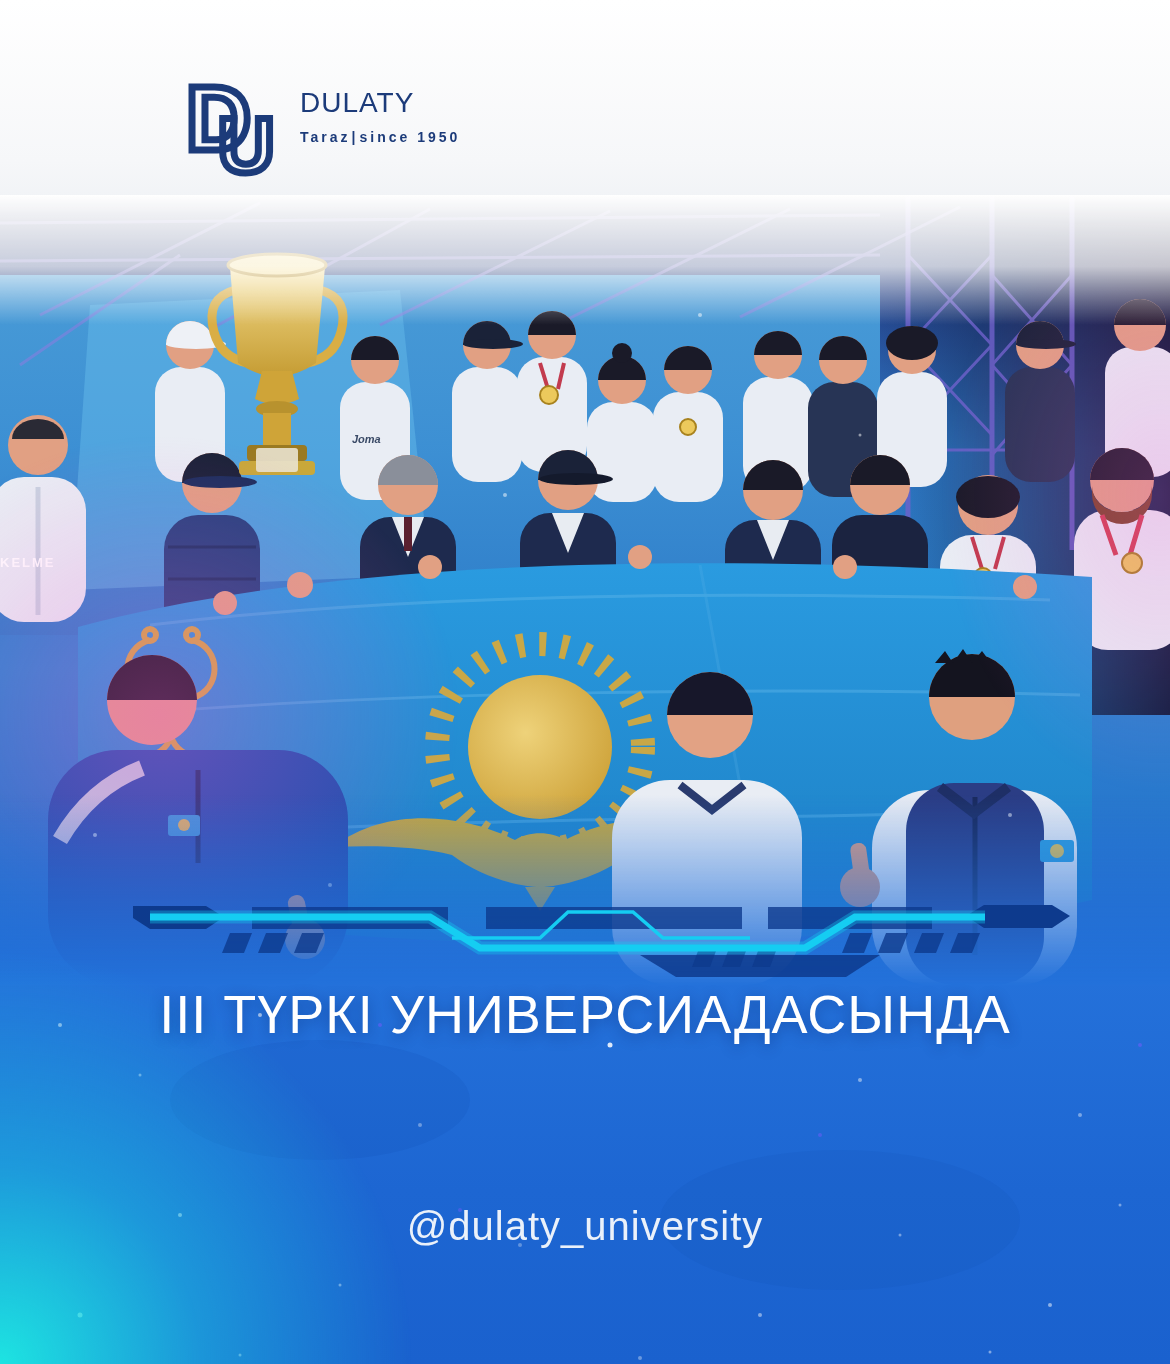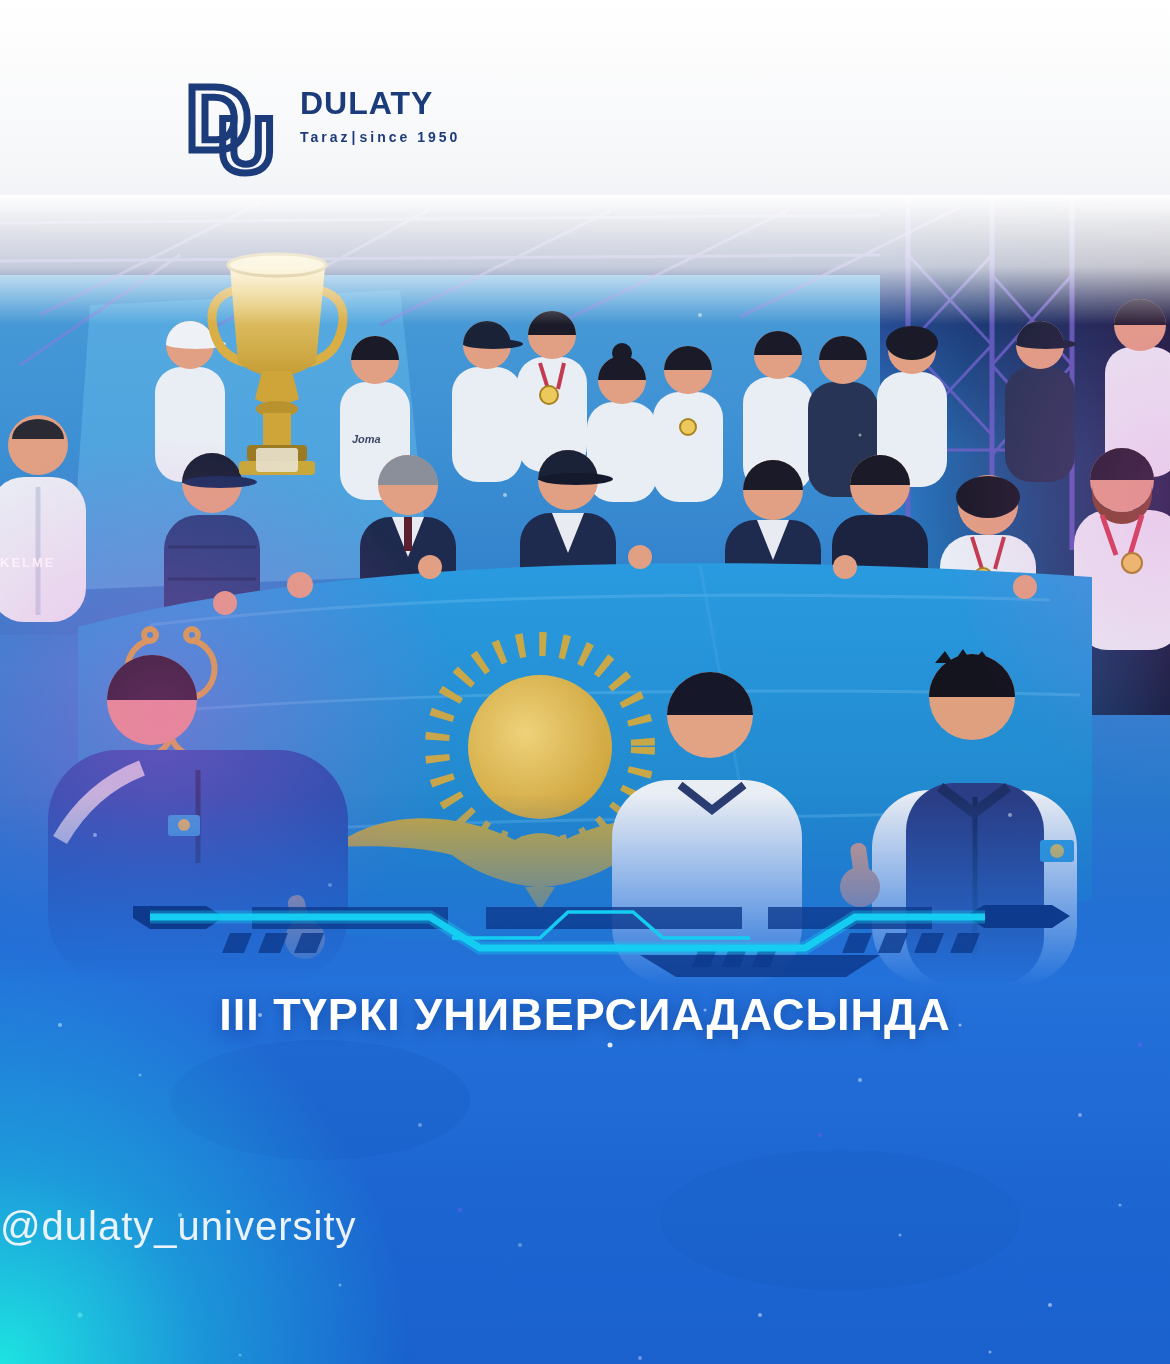--- a/index.html
+++ b/index.html
@@ -13,27 +13,27 @@
   .bg-bottom{position:absolute;left:0;top:978px;width:100%;height:386px;
     background:linear-gradient(180deg,#2471da 0%,#1d66d2 55%,#1a61ce 100%);}
   .corner-glow{position:absolute;left:0;bottom:0;width:480px;height:460px;pointer-events:none;
     background:radial-gradient(circle at 0% 100%,rgba(30,235,226,0.95) 0%,rgba(30,215,230,0.45) 30%,rgba(30,215,230,0) 62%);}
   .photo{position:absolute;left:0;top:195px;width:1170px;height:790px;}
   .divider{position:absolute;left:0;top:893px;width:1170px;height:92px;}
   .sparkles{position:absolute;left:0;top:960px;width:1170px;height:404px;pointer-events:none;}
   .logo{position:absolute;left:186px;top:70px;display:flex;align-items:flex-start;gap:18px;}
   .logo-mark{width:96px;height:110px;}
   .logo-texts{margin-top:16px;}
-  .logo-name{font-weight:bold;color:#1c3b7a;font-size:32px;line-height:34px;letter-spacing:1px;}
+  .logo-name{font-weight:normal;color:#1c3b7a;font-size:28px;line-height:34px;letter-spacing:1px;}
   .logo-tag{margin-top:9px;display:flex;gap:1px;align-items:center;
     font-size:14px;font-weight:bold;color:#1c3b7a;letter-spacing:3px;}
   .headline{position:absolute;left:0;top:986px;width:100%;text-align:center;color:#ffffff;
-    font-weight:bold;font-size:45px;line-height:57px;letter-spacing:1px;
+    font-weight:normal;font-size:54px;line-height:57px;letter-spacing:1px;
     text-shadow:0 3px 14px rgba(10,40,110,0.45);}
-  .handle{position:absolute;left:0;top:1200px;width:100%;text-align:left;color:#f2f6fb;
+  .handle{position:absolute;left:0;top:1200px;width:100%;text-align:center;color:#f2f6fb;
     font-size:40px;line-height:52px;letter-spacing:1px;opacity:.97;}
   
   .sk{fill:#e1a083}.hr{fill:#1a1a28}
   .wj{fill:#e9edf4}.nv{fill:#273455}.sj{fill:#1e2a4e}
   .wcap{fill:#eef1f6}.dcap{fill:#1a2238}
   .medal{fill:#ecc95c;stroke:#a8821e;stroke-width:2}
   .ribbon{stroke:#c23b4e;stroke-width:4;fill:none}
   .shirt{fill:#e8ecf2}
   .brandtxt{font-size:13px;font-weight:bold;fill:#ffffff;letter-spacing:2px}
   .brandtxt2{font-size:11px;font-weight:bold;fill:#3a4a66;font-style:italic}

